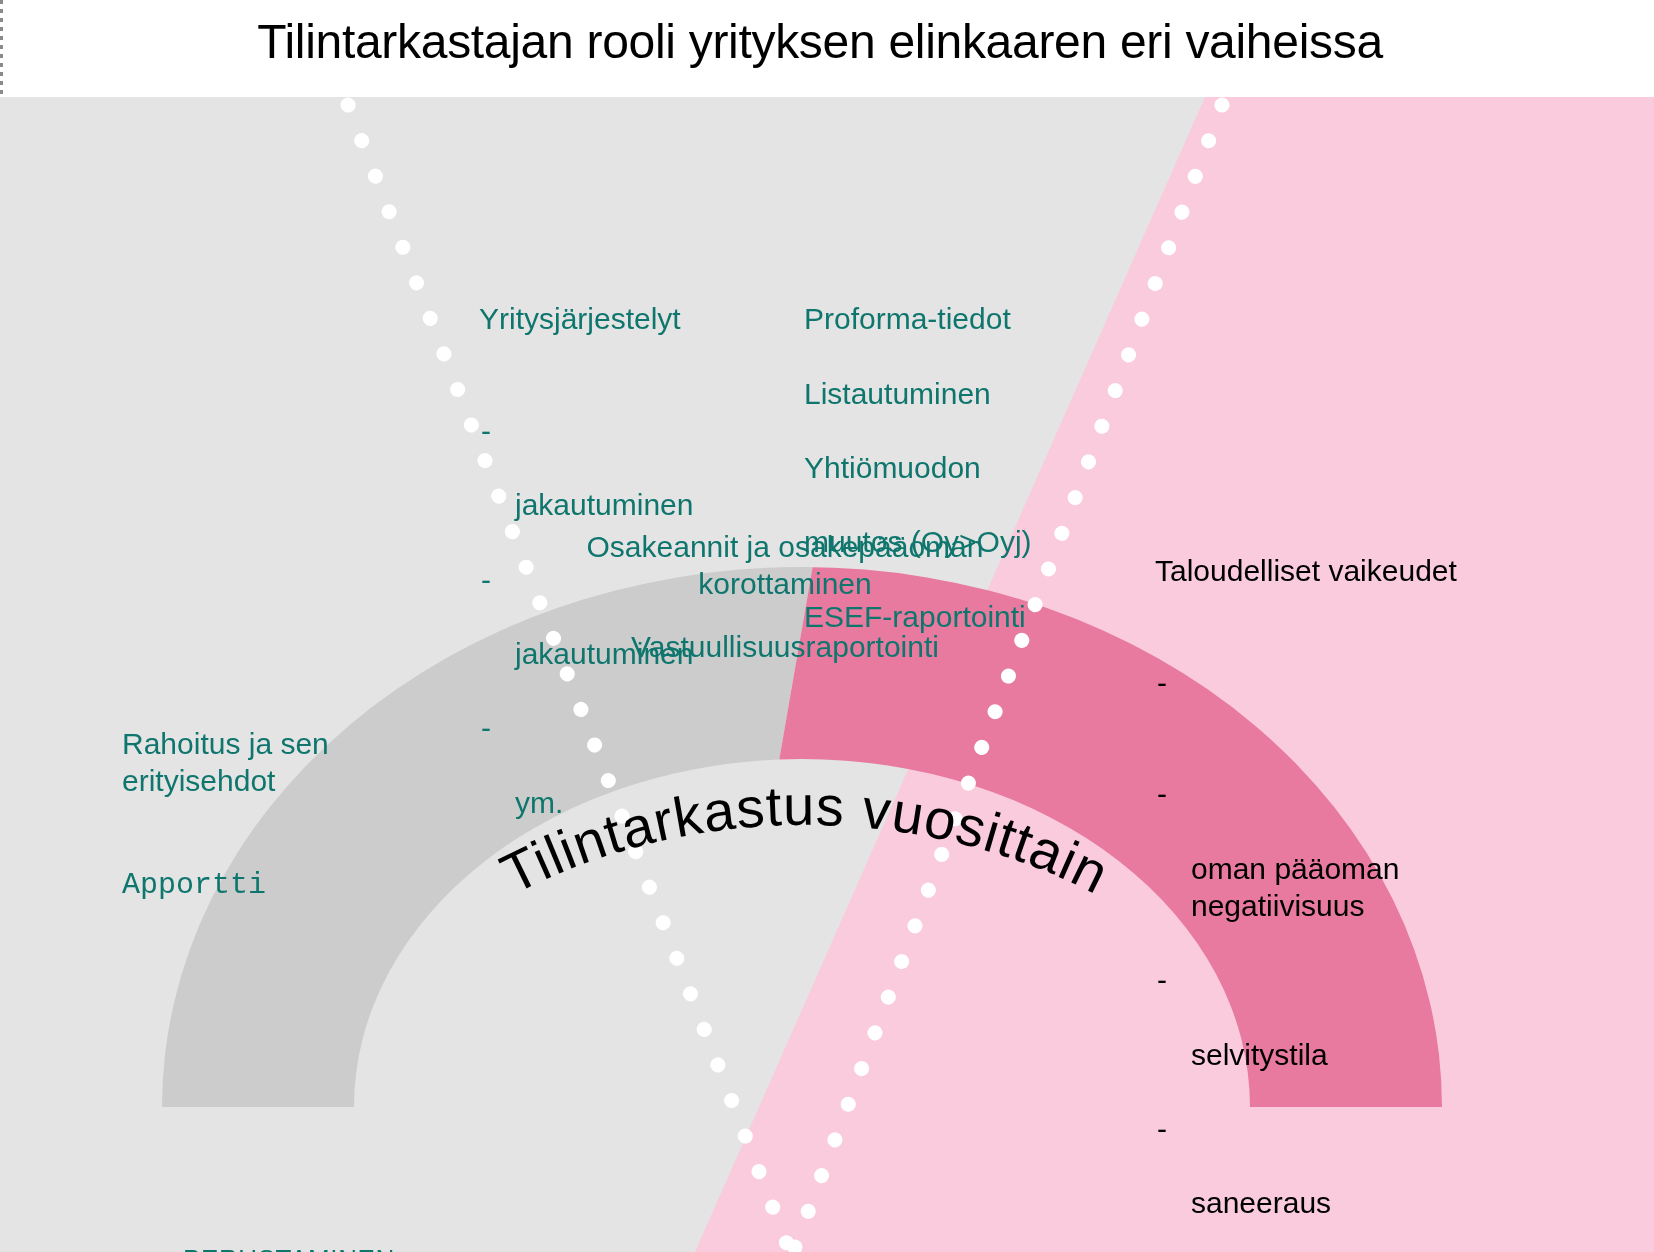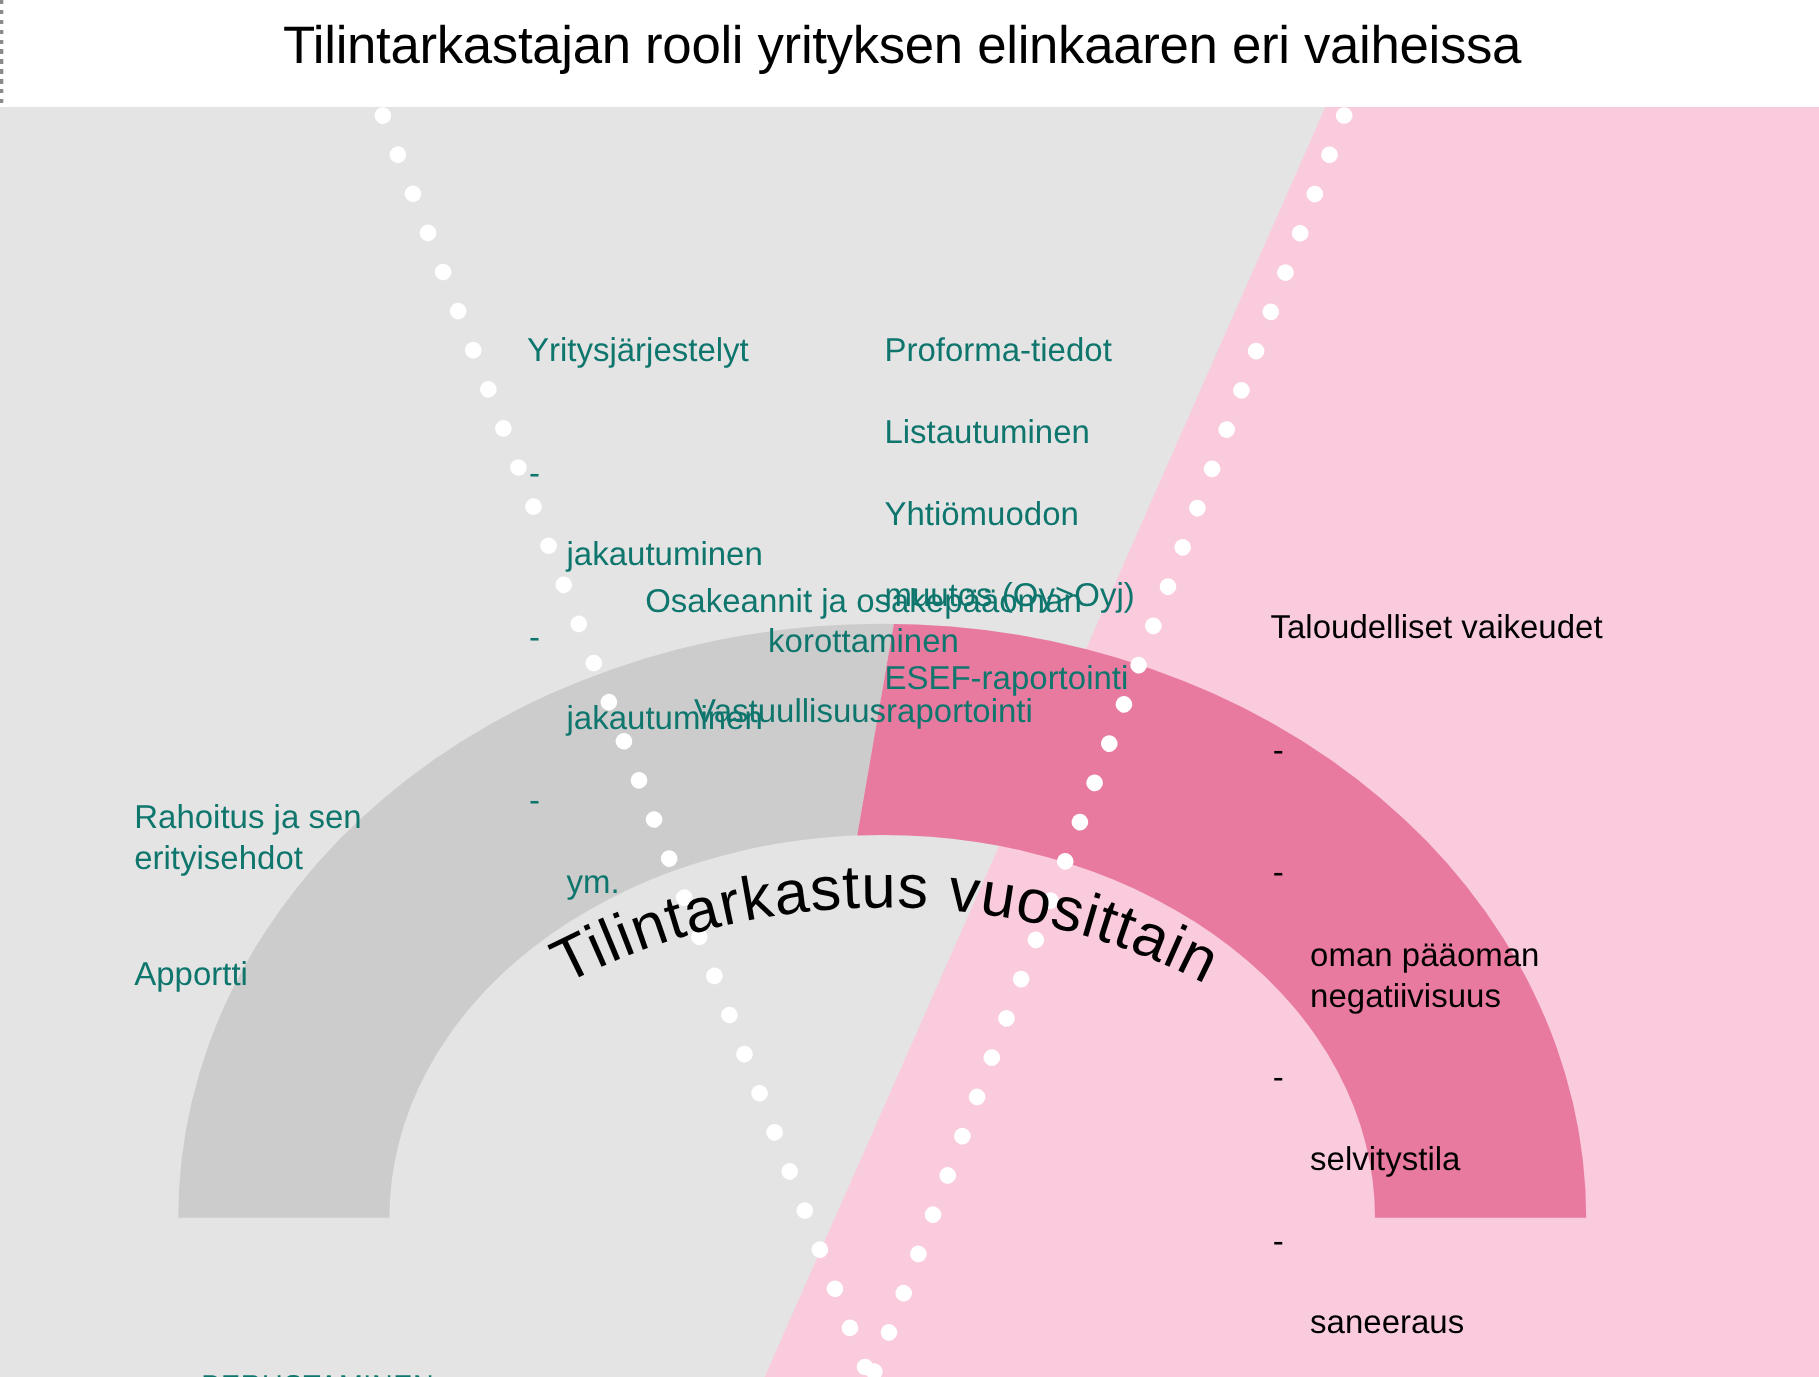--- a/index.html
+++ b/index.html
@@ -84,21 +84,21 @@
     font-size: 30px;
     font-family: "Liberation Sans", sans-serif;
   }
 
   #t-yritysjarjestelyt { left: 479px; top: 166px; }
   #t-proforma        { left: 804px; top: 166px; }
   #t-osakeannit      { left: 520px; top: 415px; width: 530px; text-align: center; margin-top: 16px; }
   #t-vastuullisuus   { left: 520px; top: 531px; width: 530px; text-align: center; }
   #t-avustukset      { left: 122px; top: 514px; }
   #t-rahoitus        { left: 122px; top: 628px; }
-  #t-apportti        { left: 122px; top: 770px; }
+  #t-apportti        { left: 122px; top: 770px; font-family: Liberation Mono, monospace; }
   #t-perustaminen    { left: 183px; top: 1110px; font-size: 26px; letter-spacing: 0.6px; margin-top: 36px; }
   #t-taloudelliset   { left: 1155px; top: 418px; }
 
   .bullet-list {
     margin: 0;
     padding: 0;
     list-style: none;
   }
   .bullet-list li {
     position: relative;

